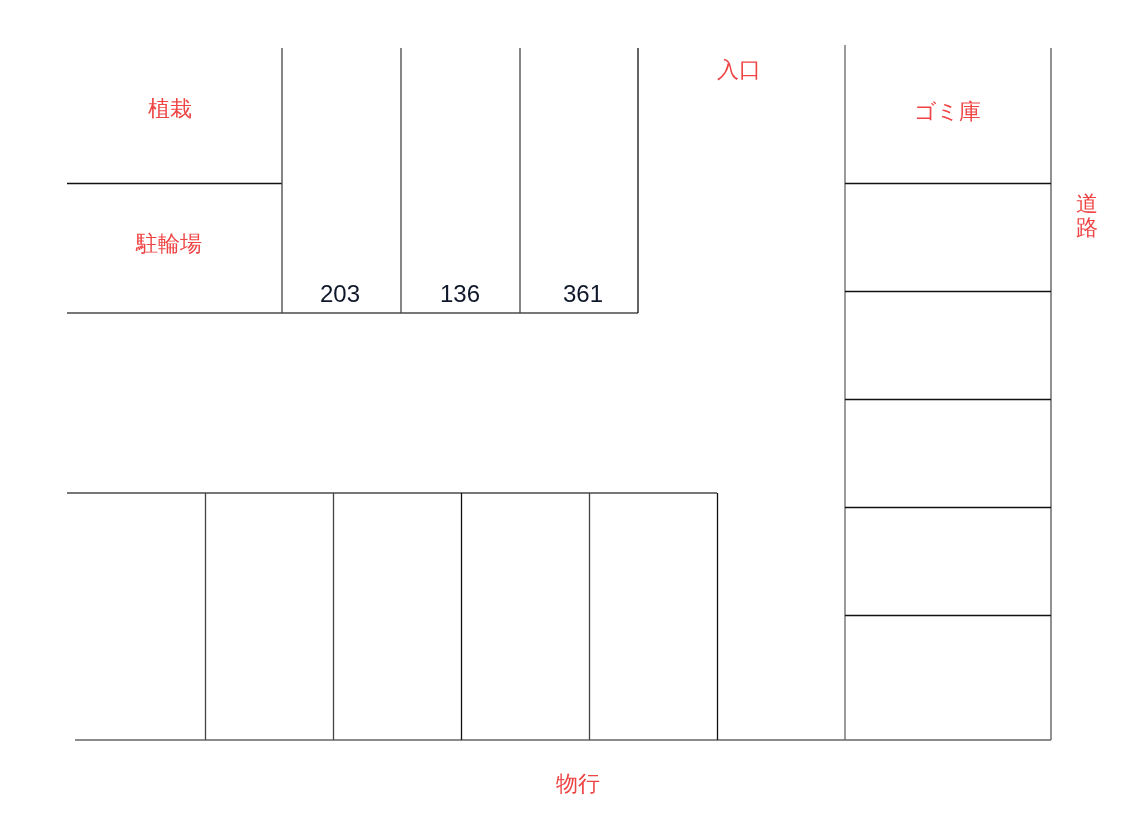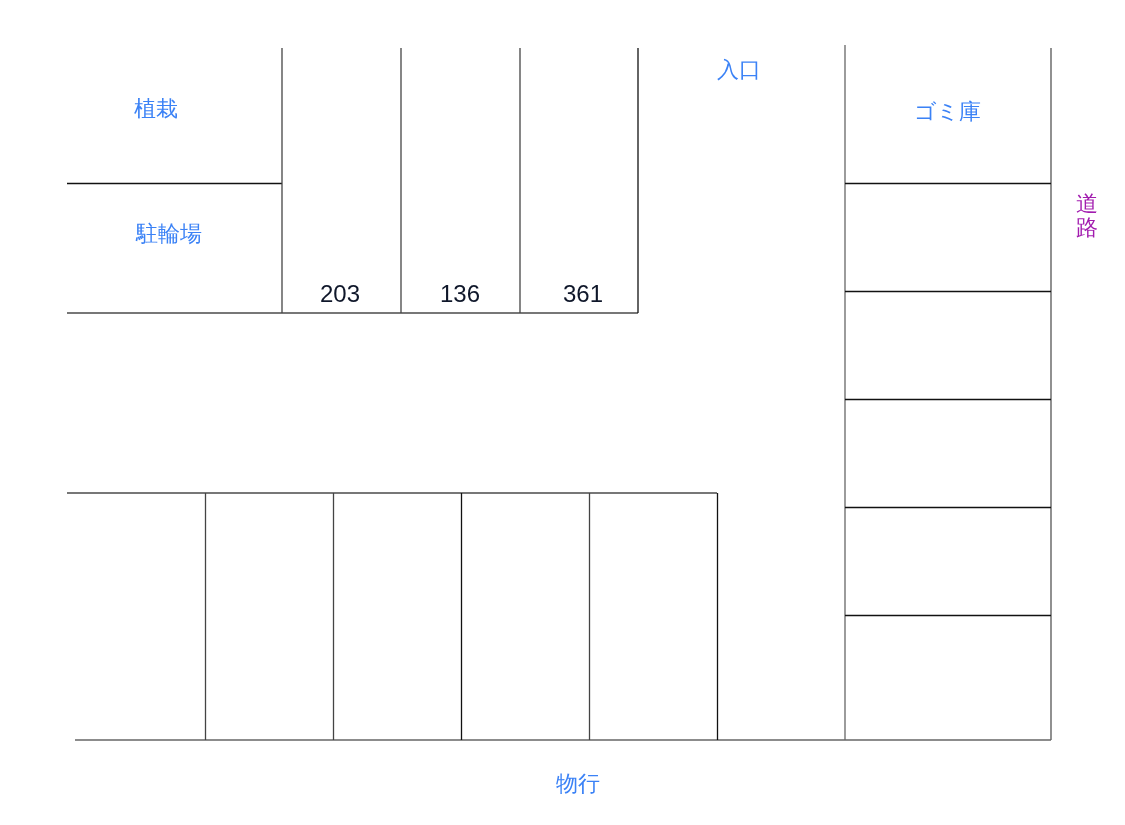--- a/index.html
+++ b/index.html
@@ -1,22 +1,22 @@
 <!DOCTYPE html>
 <html><head>
   <meta charset="utf-8">
   <style>
     html, body { margin: 0; padding: 0; background: #ffffff; }
     body { width: 1125px; height: 825px; position: relative; overflow: hidden;
            font-family: "DejaVu Sans", "Liberation Sans", sans-serif; color: #000; }
     svg.plan { position: absolute; left: 0; top: 0; width: 1125px; height: 825px; }
-    .lbl { position: absolute; font-size: 22px; line-height: 1; white-space: nowrap; color: #3b82f6; }
+    .lbl { position: absolute; font-size: 22px; line-height: 1; white-space: nowrap; color: #ef4444; }
     .num { position: absolute; font-size: 24px; line-height: 1; white-space: nowrap; color: #0f172a;
            font-family: "Liberation Sans", sans-serif; }
-    .vert { position: absolute; font-size: 22px; line-height: 24px; width: 24px; text-align: center; color: #a21caf; }
+    .vert { position: absolute; font-size: 22px; line-height: 24px; width: 24px; text-align: center; color: #ef4444; }
   </style>
 </head>
 <body>
 
 <svg class="plan" viewBox="0 0 1125 825">
   <g stroke="#444" stroke-width="1.3" fill="none">
 
     <line x1="67" y1="183.5" x2="282" y2="183.5" stroke="#111"></line>
     <line x1="67" y1="313" x2="638" y2="313" stroke="#777" stroke-width="2"></line>
     <line x1="282" y1="48" x2="282" y2="313"></line>
@@ -35,22 +35,22 @@
     <line x1="67" y1="493" x2="717" y2="493" stroke="#777" stroke-width="2"></line>
     <line x1="75" y1="740" x2="1051" y2="740" stroke="#666" stroke-width="1.5"></line>
     <line x1="205.5" y1="493" x2="205.5" y2="740"></line>
     <line x1="333.5" y1="493" x2="333.5" y2="740"></line>
     <line x1="461.5" y1="493" x2="461.5" y2="740" stroke="#111"></line>
     <line x1="589.5" y1="493" x2="589.5" y2="740"></line>
     <line x1="717.5" y1="493" x2="717.5" y2="740" stroke="#111"></line>
   </g>
 </svg>
 
-<div class="lbl" style="left:134px; top:98px;text-align:right;">植栽</div>
-<div class="lbl" style="left:136px; top:223px;">駐輪場</div>
+<div class="lbl" style="left:148px; top:98px;text-align:right;">植栽</div>
+<div class="lbl" style="left:136px; top:233px;">駐輪場</div>
 
 <div class="num" style="left:320px; top:282px;">203</div>
 <div class="num" style="left:440px; top:282px;">136</div>
 <div class="num" style="left:563px; top:282px;">361</div>
 
 <div class="lbl" style="left:717px; top:59px;">入口</div>
 <div class="lbl" style="left:914px; top:101px;text-align:right;">ゴミ庫</div>
 
 <div class="vert" style="left:1075px; top:192px;">
   <span style="display:block; word-break:break-all; width:24px;">道路</span>

